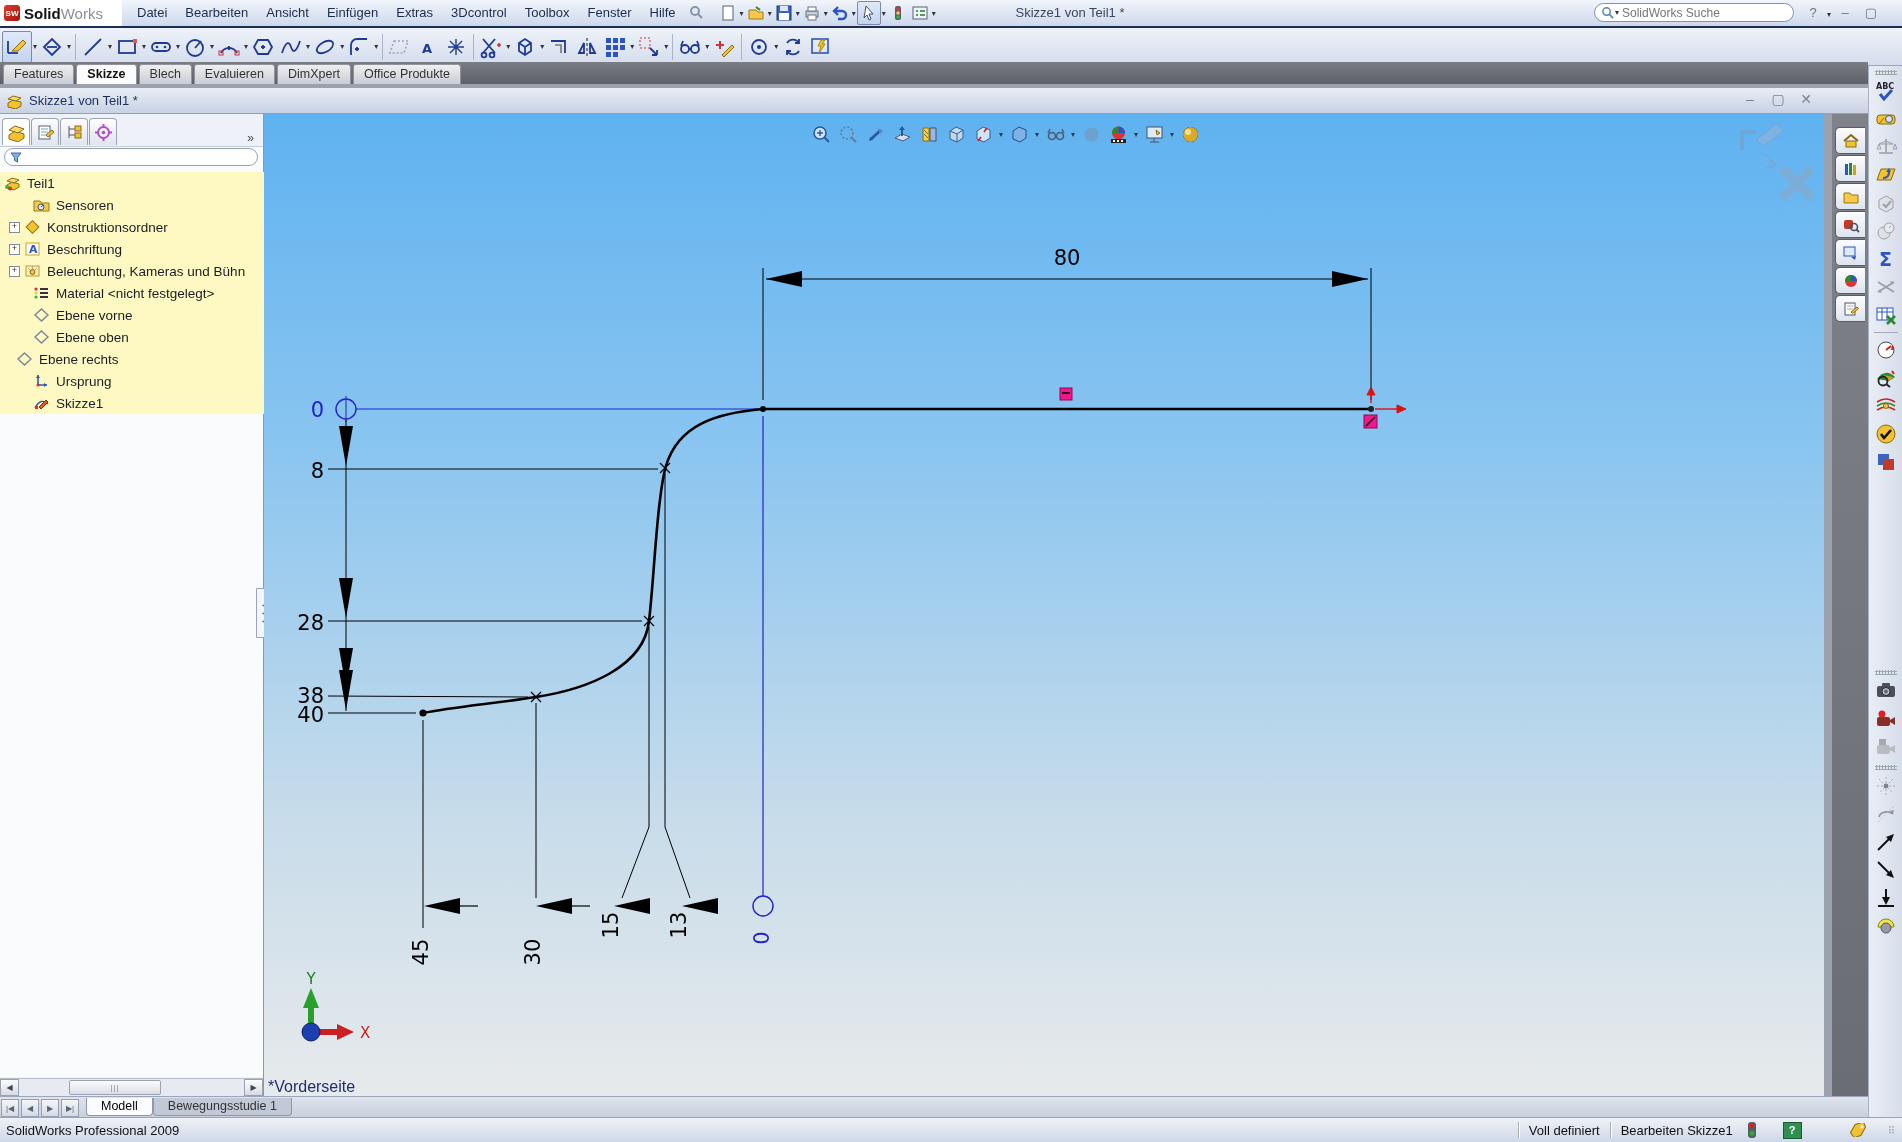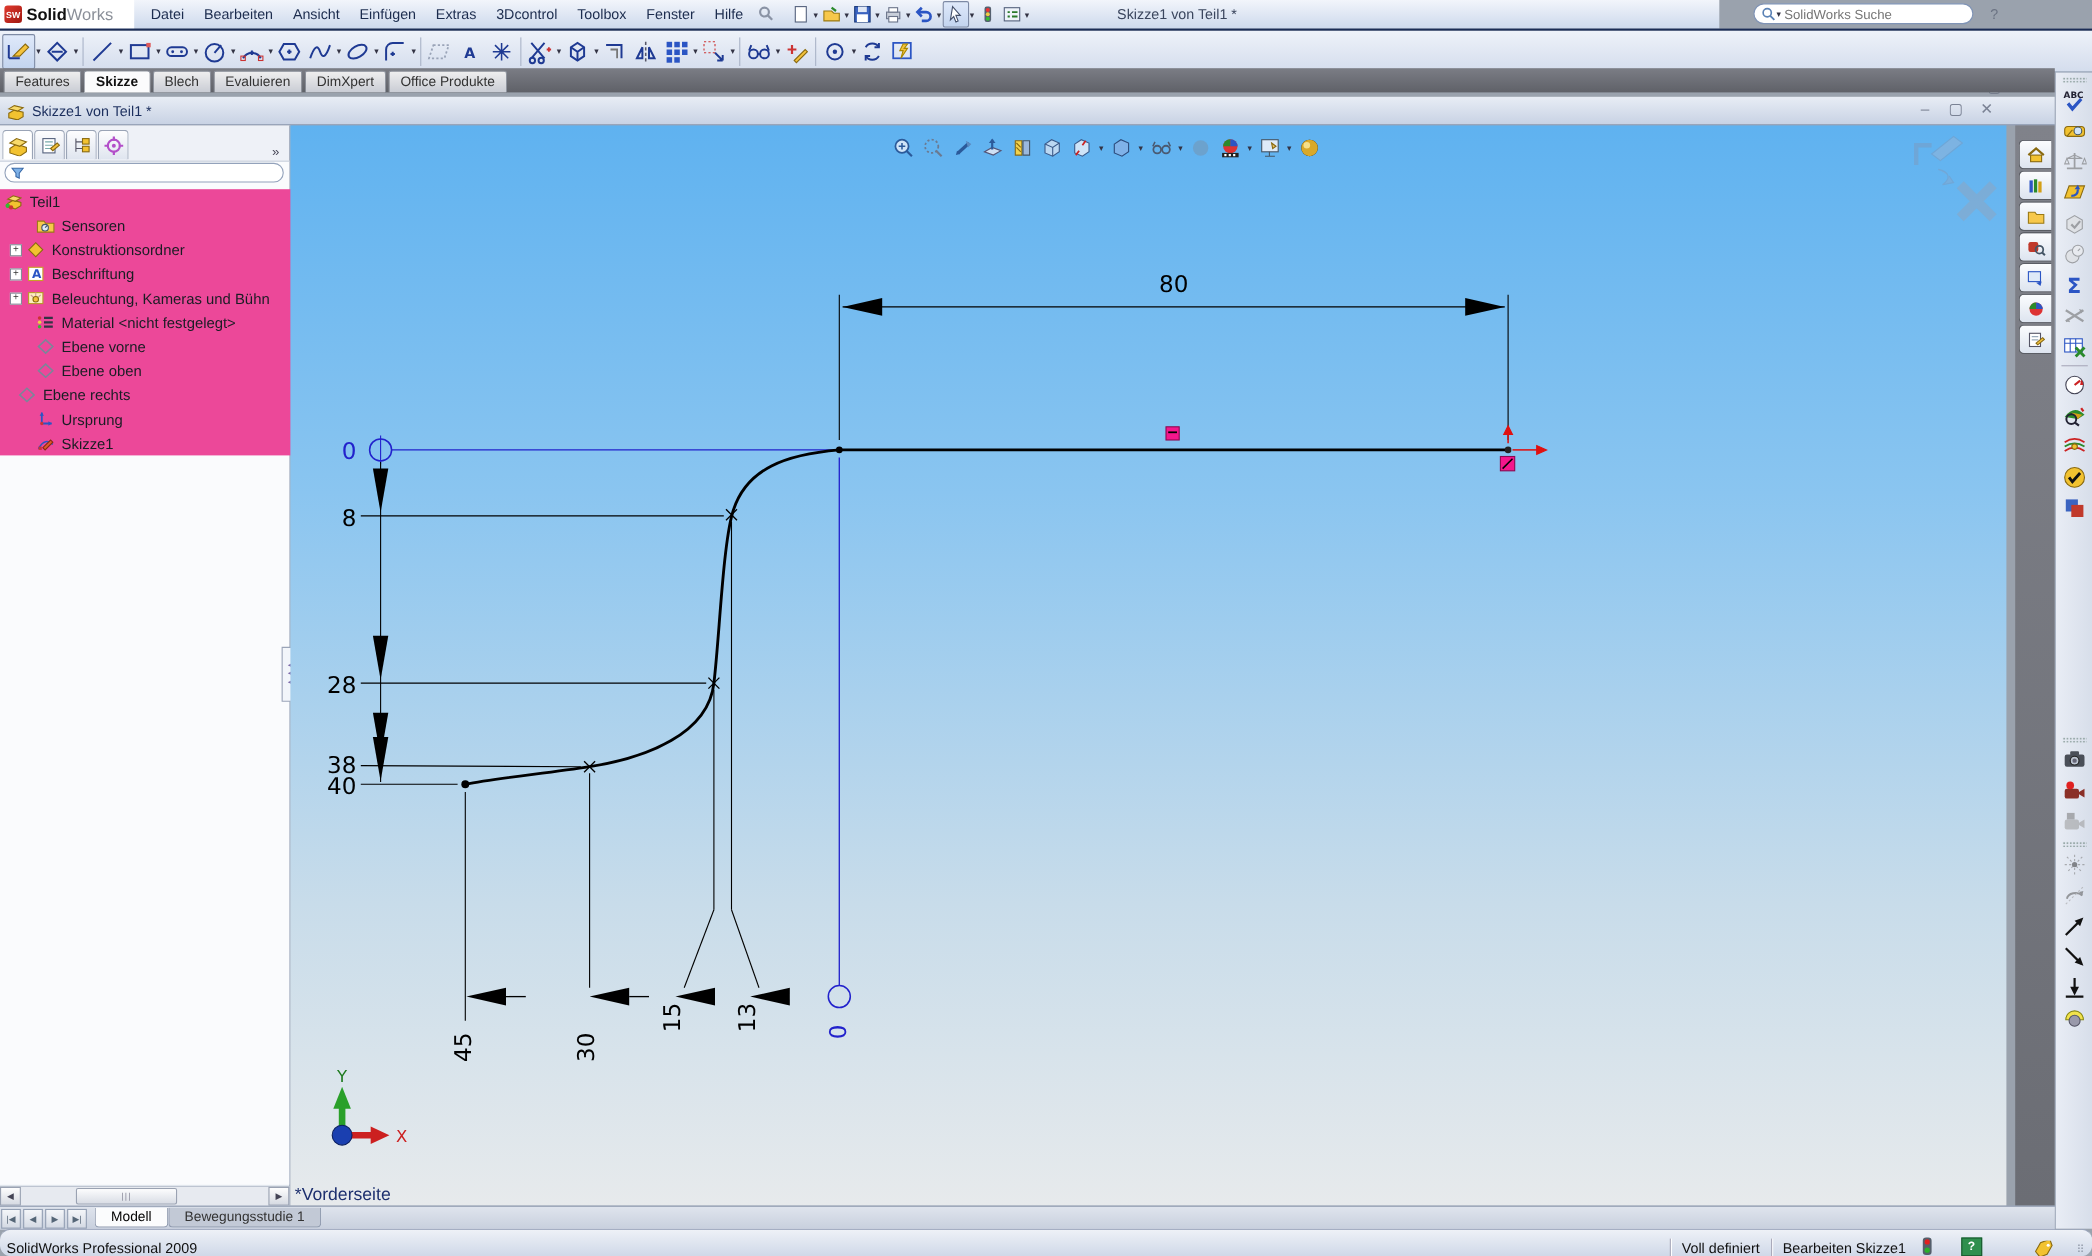--- a/index.html
+++ b/index.html
@@ -1,21 +1,21 @@
 <!DOCTYPE html>
 <html><head>
 <meta charset="utf-8">
 <style>
   html,body{margin:0;padding:0;background:#9aa2ad;}
   body{width:1902px;height:1142px;position:relative;overflow:hidden;
        font-family:"Liberation Sans","DejaVu Sans",sans-serif;font-size:13px;color:#222;}
   .abs{position:absolute;}
   .row{display:flex;align-items:center;}
   
-  #titlebar{left:0;top:0;width:1563px;height:26px;background:linear-gradient(#f2f5fb,#cdd9ec);border-bottom:1px solid #a8b6cf;}
+  #titlebar{left:0;top:0;width:1902px;height:26px;background:linear-gradient(#f2f5fb,#cdd9ec);border-bottom:1px solid #a8b6cf;}
   #logo{left:0;top:0;width:122px;height:26px;background:#fff;display:flex;align-items:center;padding-left:4px;box-sizing:border-box;}
   #logo .cube{width:16px;height:16px;background:linear-gradient(135deg,#e03a2f,#a01810);border-radius:3px;color:#fff;font-size:8px;font-weight:bold;display:flex;align-items:center;justify-content:center;}
   #logo .b1{font-weight:bold;color:#111;margin-left:4px;font-size:15px;}
   #logo .b2{color:#8a8f98;font-size:15px;}
   .menuitem{padding:0 9px;height:26px;line-height:26px;color:#1c2c4e;cursor:default;}
   #navy{left:0;top:26px;width:1902px;height:2px;background:#1b2c55;}
   
   .sico{width:22px;height:22px;display:inline-flex;align-items:center;justify-content:center;}
   .sico svg{width:18px;height:18px;display:block;}
   .ddn{font-size:8px;color:#334;margin:0 1px;}
@@ -40,21 +40,21 @@
   #docbtns{left:1740px;top:91px;display:flex;gap:8px;}
   #docbtns span{color:#7a8294;font-size:14px;width:20px;text-align:center;}
   
   #leftpanel{left:0;top:114px;width:264px;height:982px;background:#eef1f7;border-right:1px solid #8a97ad;box-sizing:border-box;}
   #paneltabs{left:2px;top:118px;display:flex;align-items:flex-end;width:258px;}
   .ptab{width:26px;height:26px;border:1px solid #9aa4b6;border-bottom:none;border-radius:4px 4px 0 0;background:linear-gradient(#fdfdfe,#dfe5ef);margin-right:1px;display:flex;align-items:center;justify-content:center;}
   .ptab svg{width:19px;height:19px;}
   .ptab.active{background:#fff;}
   #chev{margin-left:auto;color:#445;font-size:12px;padding-right:6px;}
   #filterpill{left:4px;top:148px;width:254px;height:18px;background:#fff;border:1px solid #93a2bb;border-radius:9px;display:flex;align-items:center;padding-left:5px;box-sizing:border-box;}
-  #tree{left:0px;top:172px;width:285px;background:#ec4899;}
+  #tree{left:0px;top:172px;width:285px;background:#fef9c3;}
   #treebg{left:0;top:146px;width:263px;height:930px;background:#fafbfd;border-top:1px solid #c4ccd9;}
   .trow{display:flex;align-items:center;height:22px;white-space:nowrap;overflow:hidden;color:#1a1d24;font-size:13.5px;}
   .exp{width:9px;height:9px;border:1px solid #848b98;background:#fff;font-size:9px;line-height:7px;text-align:center;color:#333;margin-right:4px;flex:0 0 auto;}
   .noexp{width:15px;flex:0 0 auto;}
   .tico{width:18px;height:16px;margin-right:5px;flex:0 0 auto;}
   .tico svg{width:17px;height:16px;display:block;}
   
   #pscroll{left:0;top:1078px;width:263px;height:17px;background:#e7eaf0;border-top:1px solid #b8c0ce;display:flex;align-items:center;}
   .sbtn{width:17px;height:15px;background:linear-gradient(#fdfdfd,#d6dae2);border:1px solid #9aa2b2;font-size:8px;color:#445;display:flex;align-items:center;justify-content:center;}
   #pthumb{width:90px;height:13px;margin-left:50px;background:linear-gradient(#fcfcfd,#d9dde5);border:1px solid #9aa2b2;border-radius:2px;display:flex;align-items:center;justify-content:center;color:#889;font-size:8px;letter-spacing:1px;}
@@ -76,21 +76,21 @@
   .ri{width:26px;height:28px;display:flex;align-items:center;justify-content:center;text-align:center;}
   .ri svg{width:22px;height:22px;}
   .rsep{width:24px;height:1px;background:#aab;margin:3px 0;}
   .gray{filter:grayscale(1);opacity:.55;}
   
   #bottomtabs{left:0;top:1096px;width:1868px;height:21px;background:linear-gradient(#dfe4ed,#c7cfdd);border-top:1px solid #9aa5bb;display:flex;align-items:flex-start;}
   .navb{width:16px;height:16px;margin:2px 1px 0 1px;background:linear-gradient(#f4f6f9,#d4dae4);border:1px solid #94a0b4;color:#567;font-size:8px;display:flex;align-items:center;justify-content:center;}
   .mtab{height:17px;line-height:17px;padding:0 14px;margin-top:1px;border:1px solid #8e99ad;border-top:none;background:#c2c9d6;color:#333;border-radius:0 0 4px 4px;font-size:12.5px;}
   .mtab.active{background:#fbfcfd;font-weight:normal;color:#000;}
   
-  #statusbar{left:0;top:1117px;width:1902px;height:25px;background:linear-gradient(#eef1f7,#cfd8e8);border-top:1px solid #9aa5bb;display:flex;align-items:flex-end;box-sizing:border-box;padding:0 6px;color:#111;border-radius:10px;}
+  #statusbar{left:0;top:1117px;width:1902px;height:25px;background:linear-gradient(#eef1f7,#cfd8e8);border-top:1px solid #9aa5bb;display:flex;align-items:center;box-sizing:border-box;padding:0 6px;color:#111;}
   .ssep{width:1px;height:16px;background:#aab;margin:0 10px;box-shadow:1px 0 0 #fff;}
   
   text.dim{font-family:"DejaVu Sans",sans-serif;font-size:21px;fill:#000;}
   text.dimb{font-family:"DejaVu Sans",sans-serif;font-size:21px;fill:#2222cc;}
 </style>
 </head>
 <body>
 
 <div id="titlebar" class="abs">
   <div class="row" style="height:26px;">

